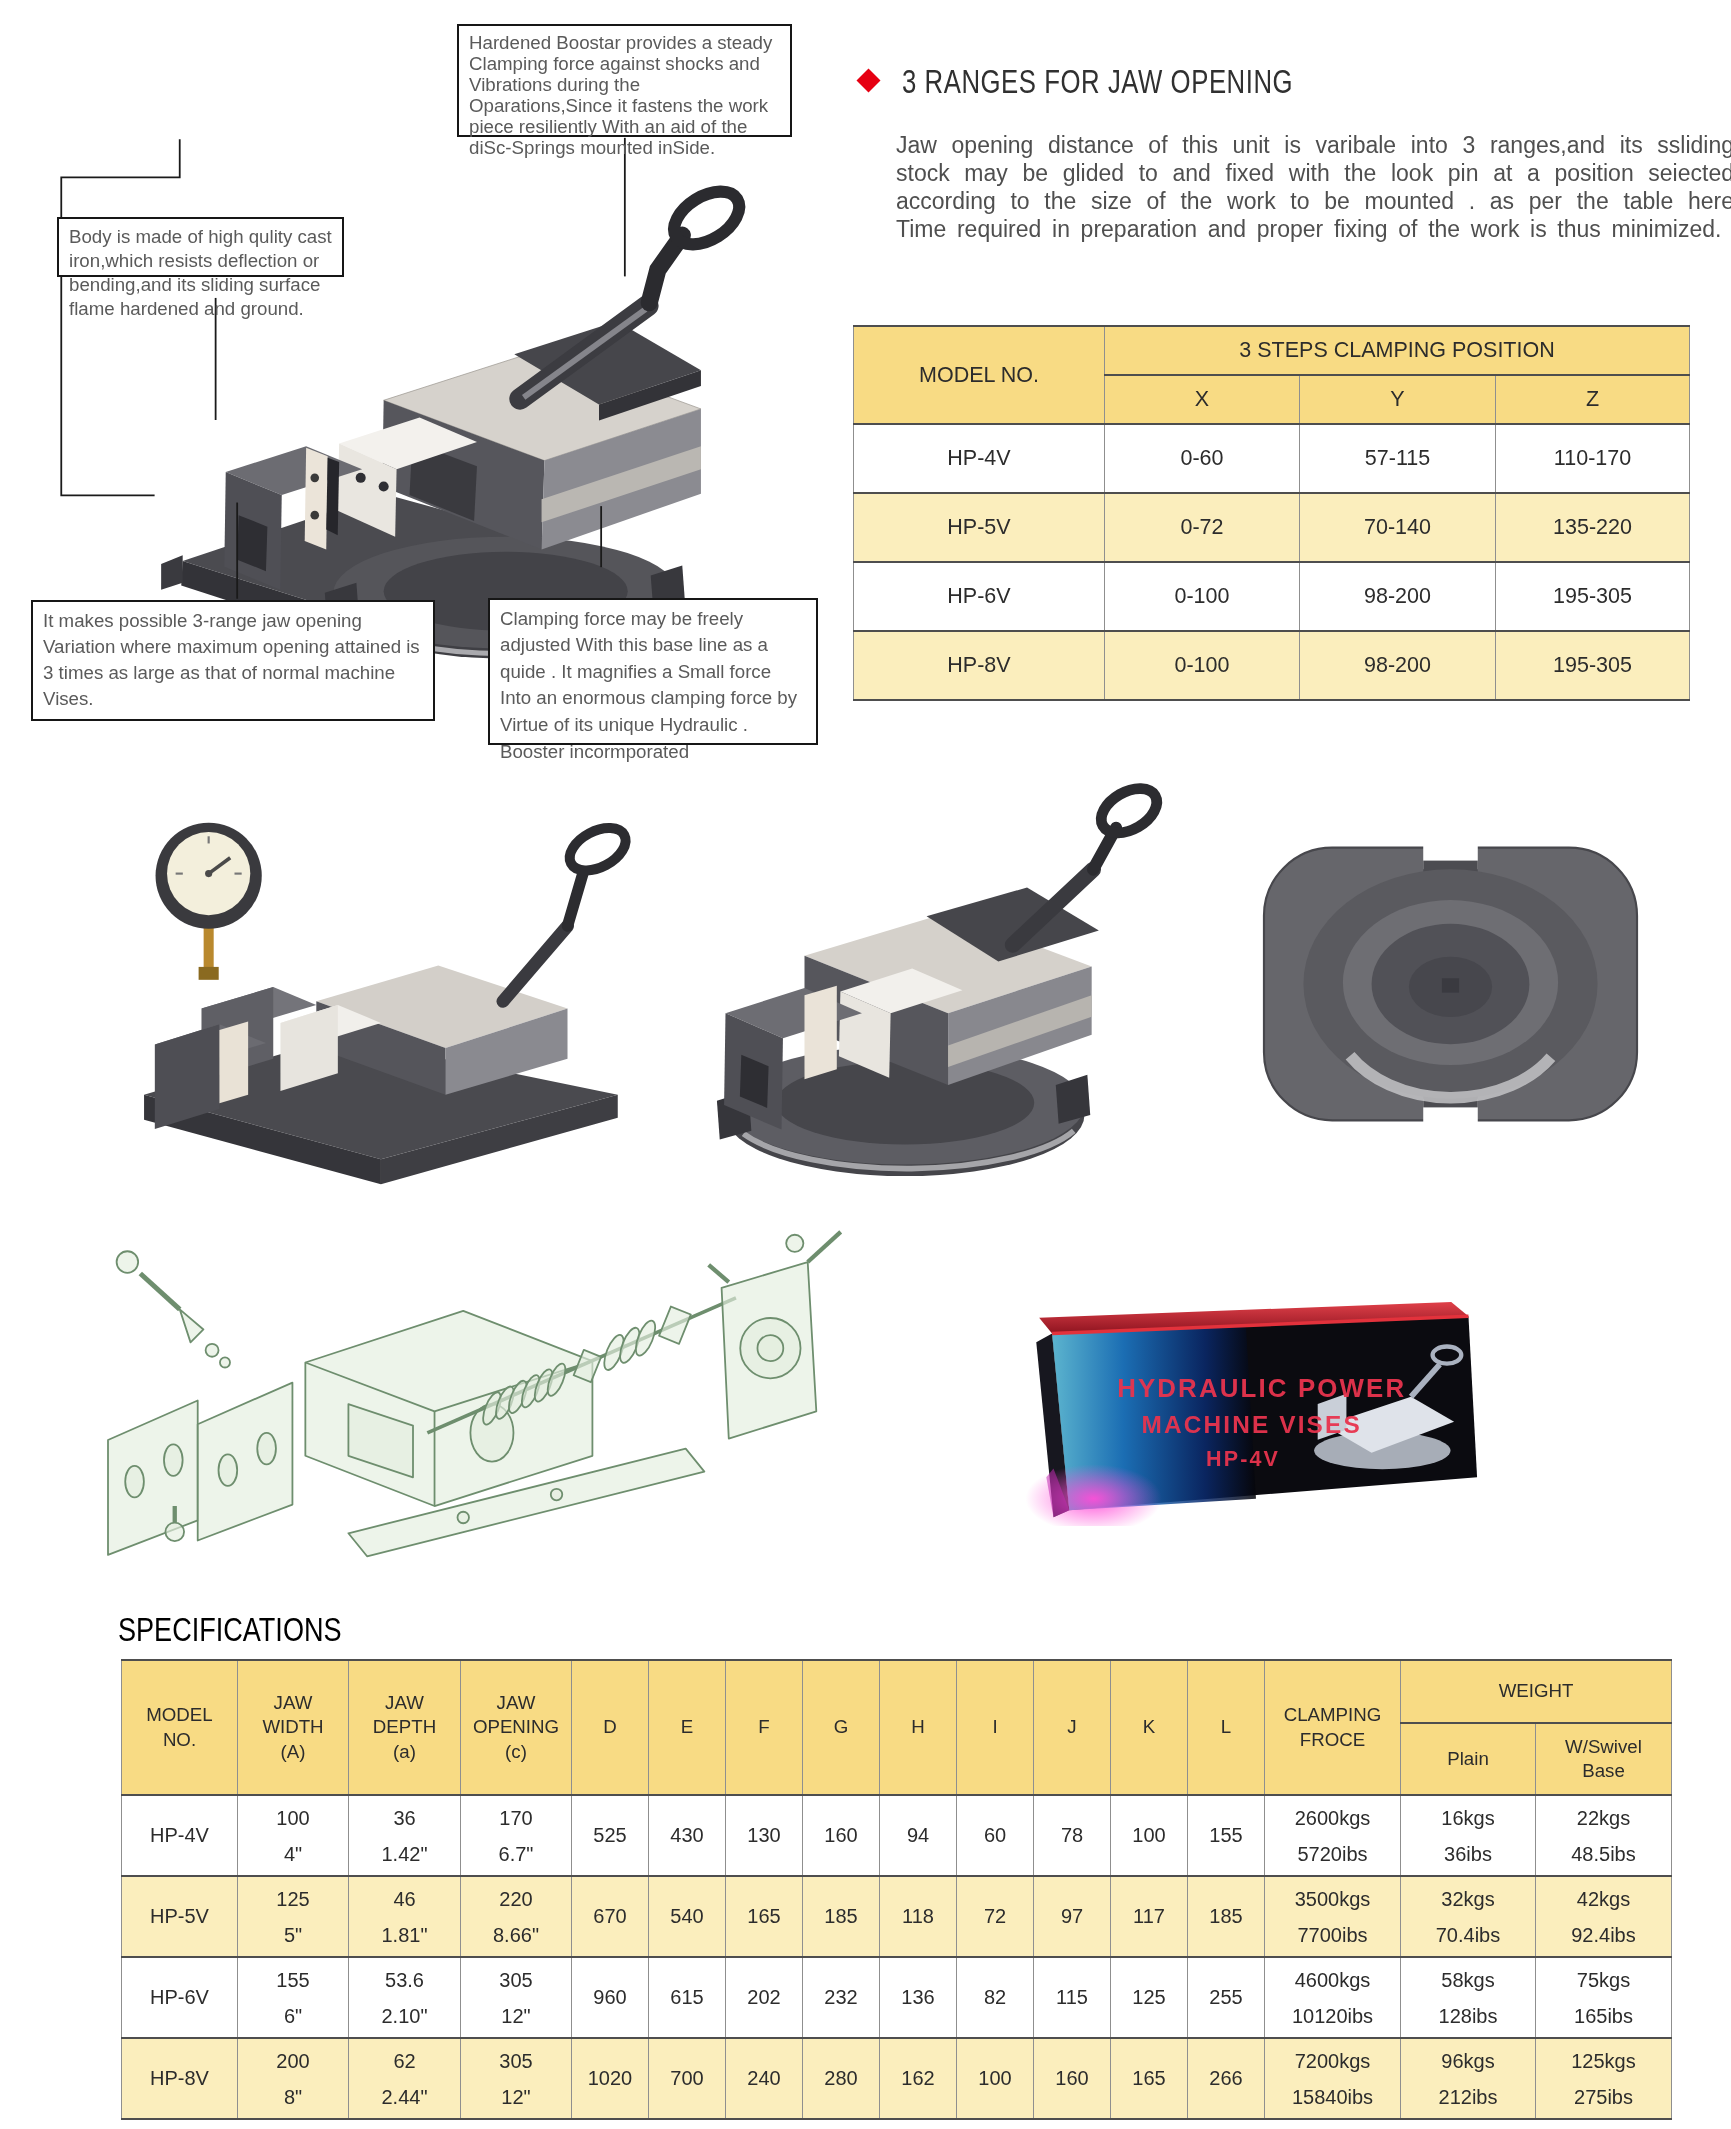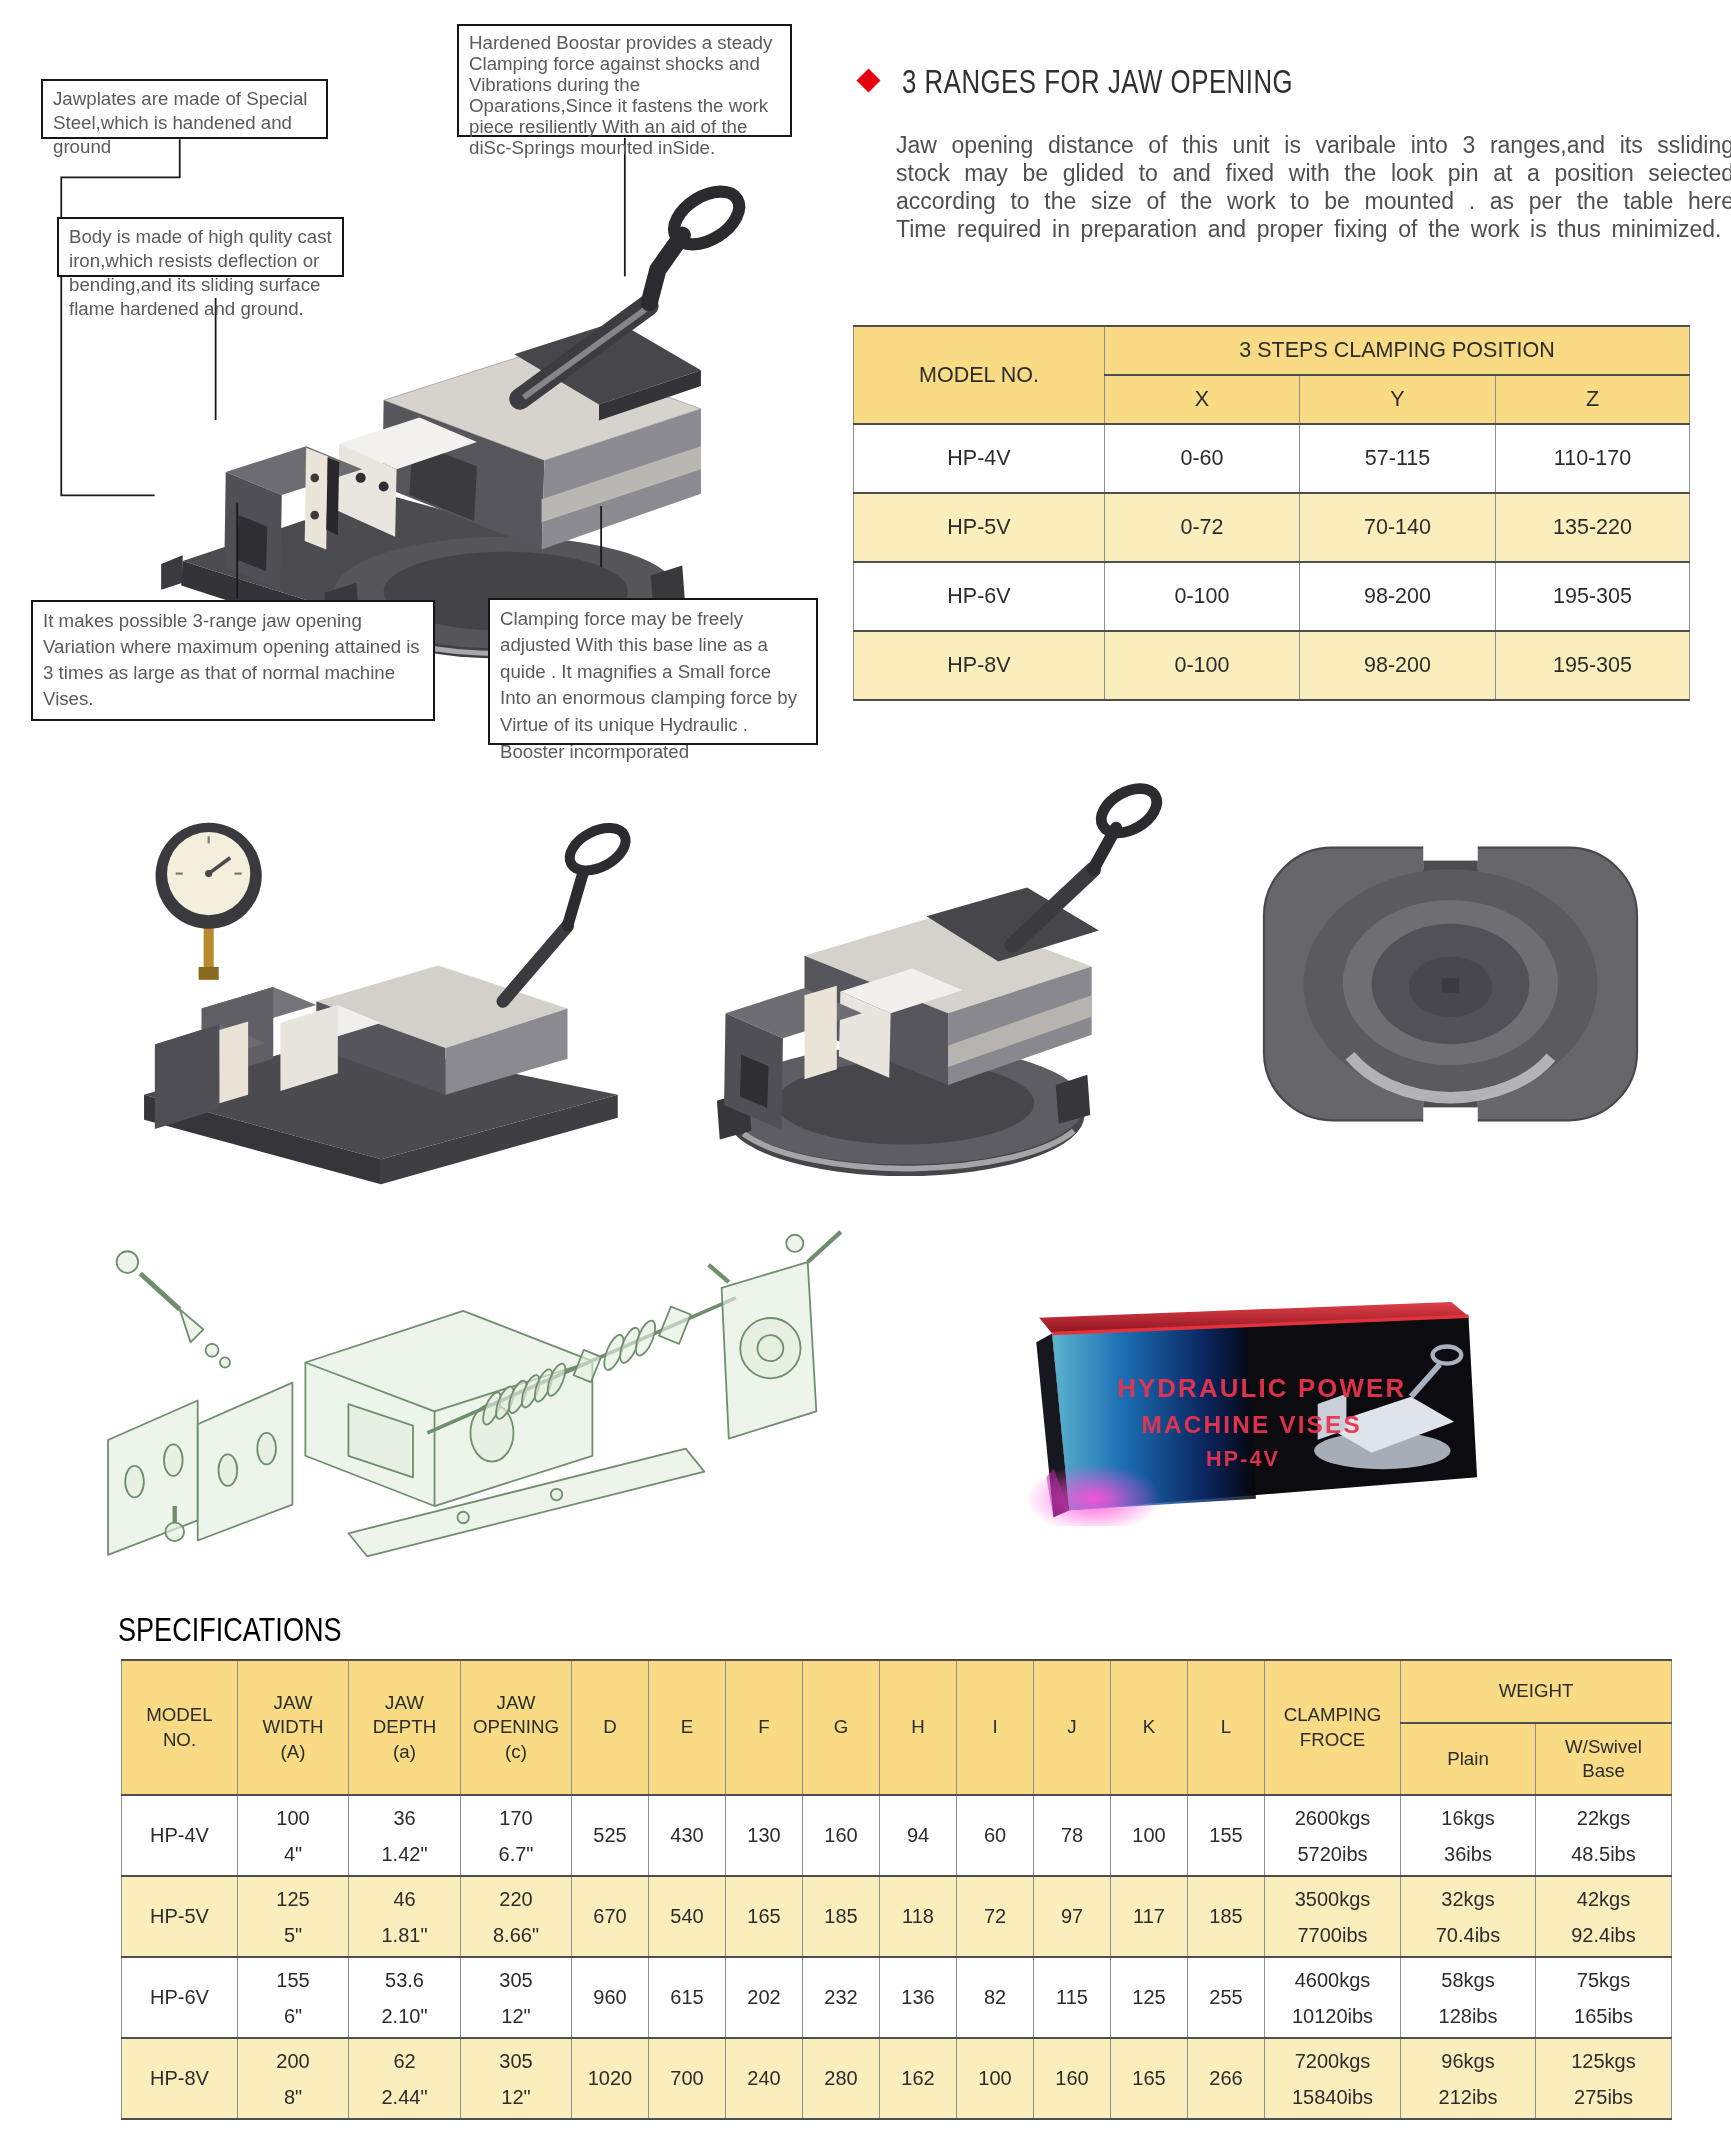--- a/index.html
+++ b/index.html
@@ -100,21 +100,20 @@
 
   <svg style="left:0;top:0;" width="862" height="761" viewBox="0 0 1200 1060">
     <polyline points="250,194 250,247 85,247 85,690 215,690" fill="none" stroke="#1a1a1a" stroke-width="2.5"></polyline>
     <polyline points="300,415 300,585" fill="none" stroke="#1a1a1a" stroke-width="2.5"></polyline>
     <polyline points="870,192 870,385" fill="none" stroke="#1a1a1a" stroke-width="2.5"></polyline>
     <polyline points="330,834 330,700" fill="none" stroke="#1a1a1a" stroke-width="2.5"></polyline>
     <polyline points="837,790 837,705" fill="none" stroke="#1a1a1a" stroke-width="2.5"></polyline>
   </svg>
 
   <div class="callout" id="co-boostar">Hardened Boostar provides a steady Clamping force against shocks and Vibrations during the Oparations,Since it fastens the work piece resiliently With an aid of the diSc-Springs mounted inSide.</div>
-  <div class="callout" id="co-jawplates">Jawplates are made of Special Steel,which is handened and ground</div>
   <div class="callout" id="co-body">Body is made of high qulity cast iron,which resists deflection or bending,and its sliding surface flame hardened and ground.</div>
   <div class="callout" id="co-range">It makes possible 3-range jaw opening Variation where maximum opening attained is 3 times as large as that of normal machine Vises.</div>
   <div class="callout" id="co-clamping">Clamping force may be freely adjusted With this base line as a quide . It magnifies a Small force Into an enormous clamping force by Virtue of its unique Hydraulic . Booster incormporated</div>
 
   <div id="sec-head">
     <div id="diamond" style="background:#e60012;"></div>
     <div id="sec-title">3 RANGES FOR JAW OPENING</div>
   </div>
   <div id="sec-par">Jaw opening distance of this unit is varibale into 3 ranges,and its ssliding stock may be glided to and fixed with the look pin at a position seiected according to the size of the work to be mounted . as per the table here Time required in preparation and proper fixing of the work is thus minimized.</div>
 

